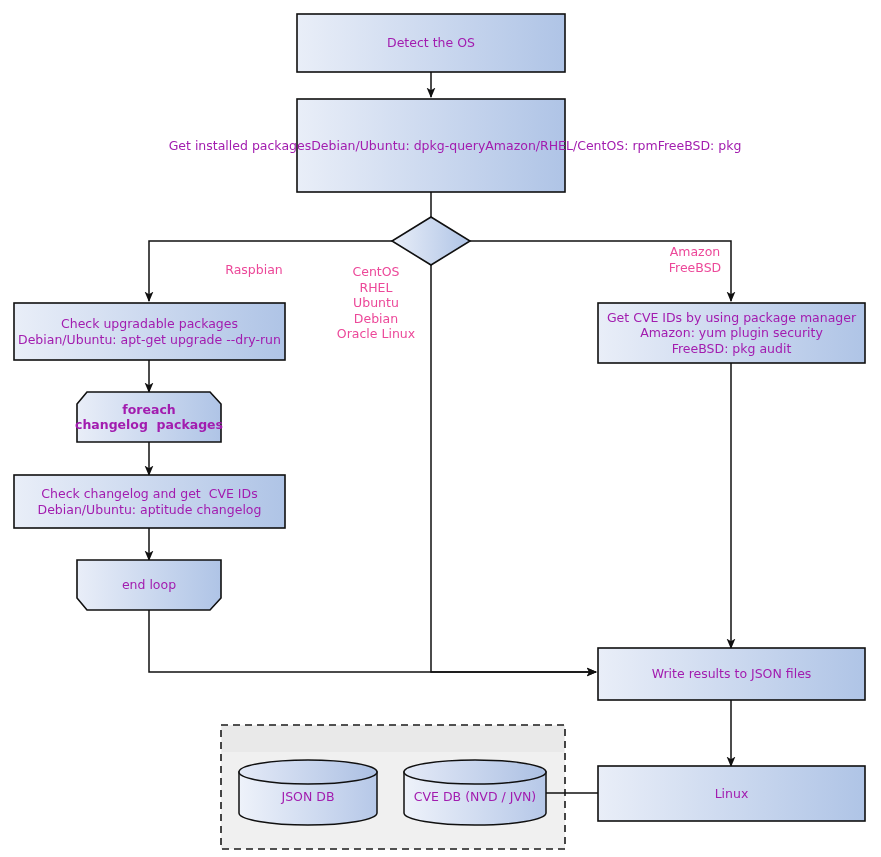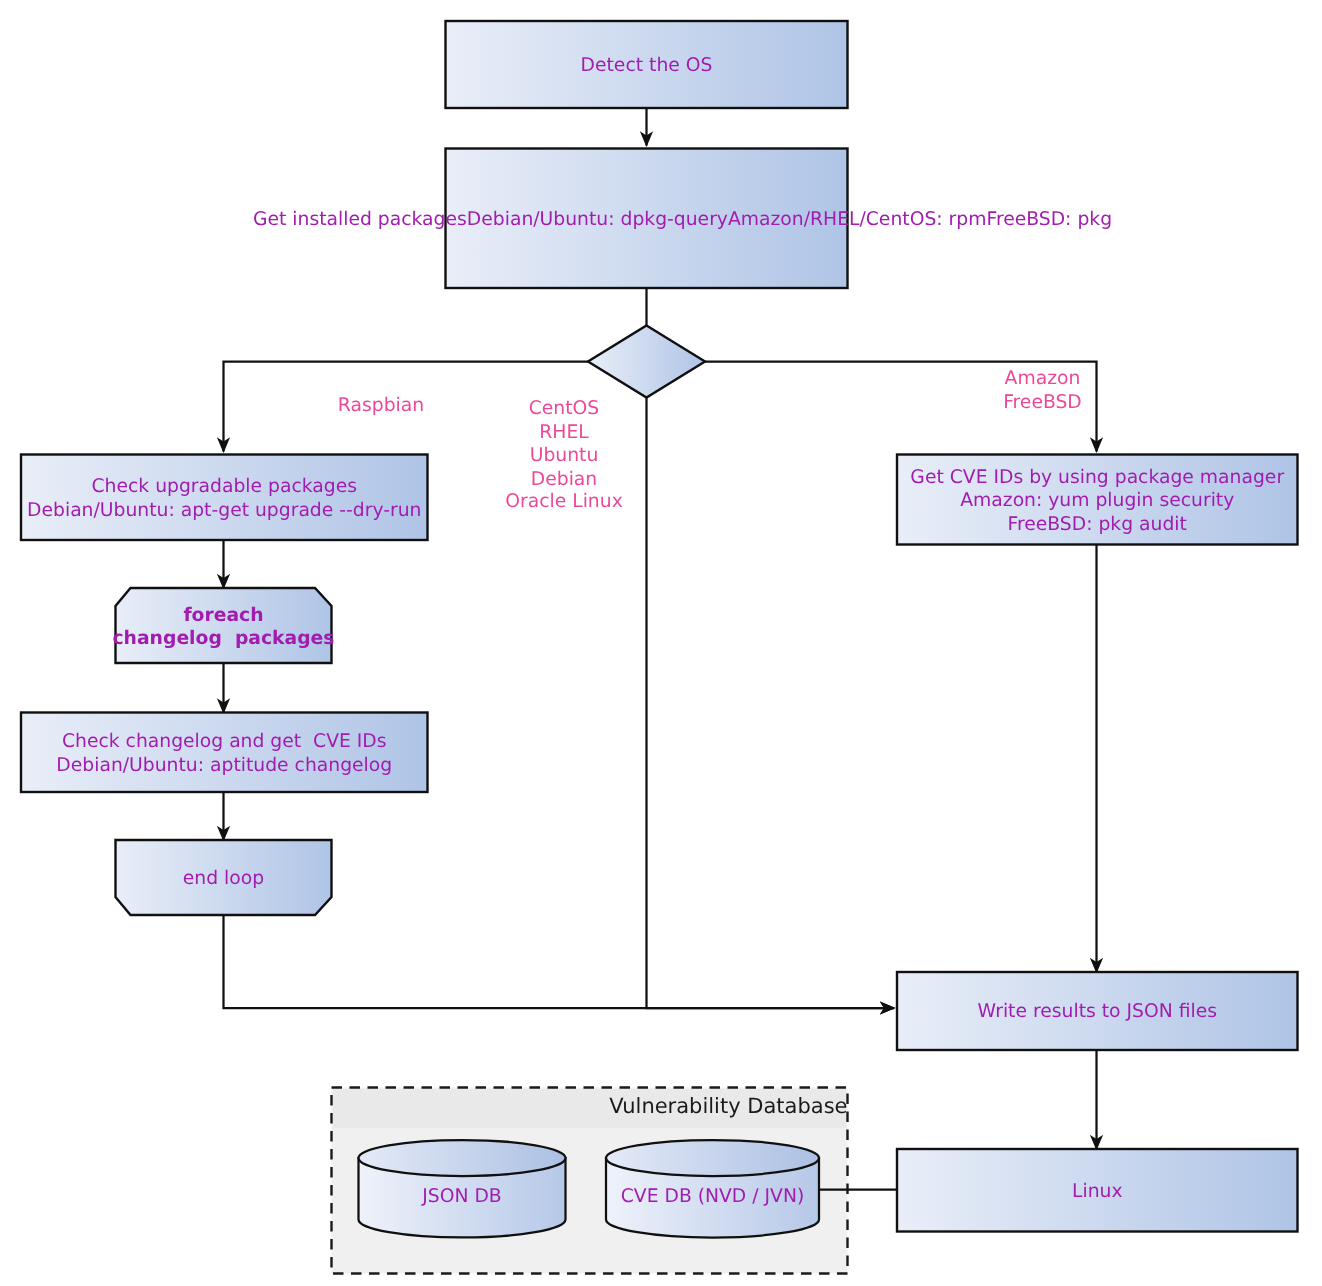--- a/index.html
+++ b/index.html
@@ -176,19 +176,18 @@
   <div class="node-label" style="left:598px;top:303px;width:267px;height:60px;flex-direction:column;">
     <span>Get CVE IDs by using package manager</span>
     <span>Amazon: yum plugin security</span>
     <span>FreeBSD: pkg audit</span>
   </div>
 
   <div class="node-label" style="left:598px;top:648px;width:267px;height:52px;border-radius:19px;">Write results to JSON files</div>
 
   <div class="node-label" style="left:598px;top:766px;width:267px;height:55px;">Linux</div>
 
-  <div class="group-title" style="left:232px;top:729px;width:333px;">Vulnerability Database</div>
 
   <div class="node-label" style="left:239px;top:777px;width:138px;height:40px;">JSON DB</div>
 
   <div class="node-label" style="left:404px;top:777px;width:142px;height:40px;">CVE DB (NVD / JVN)</div>
 
 </div>
 
 </body></html>

